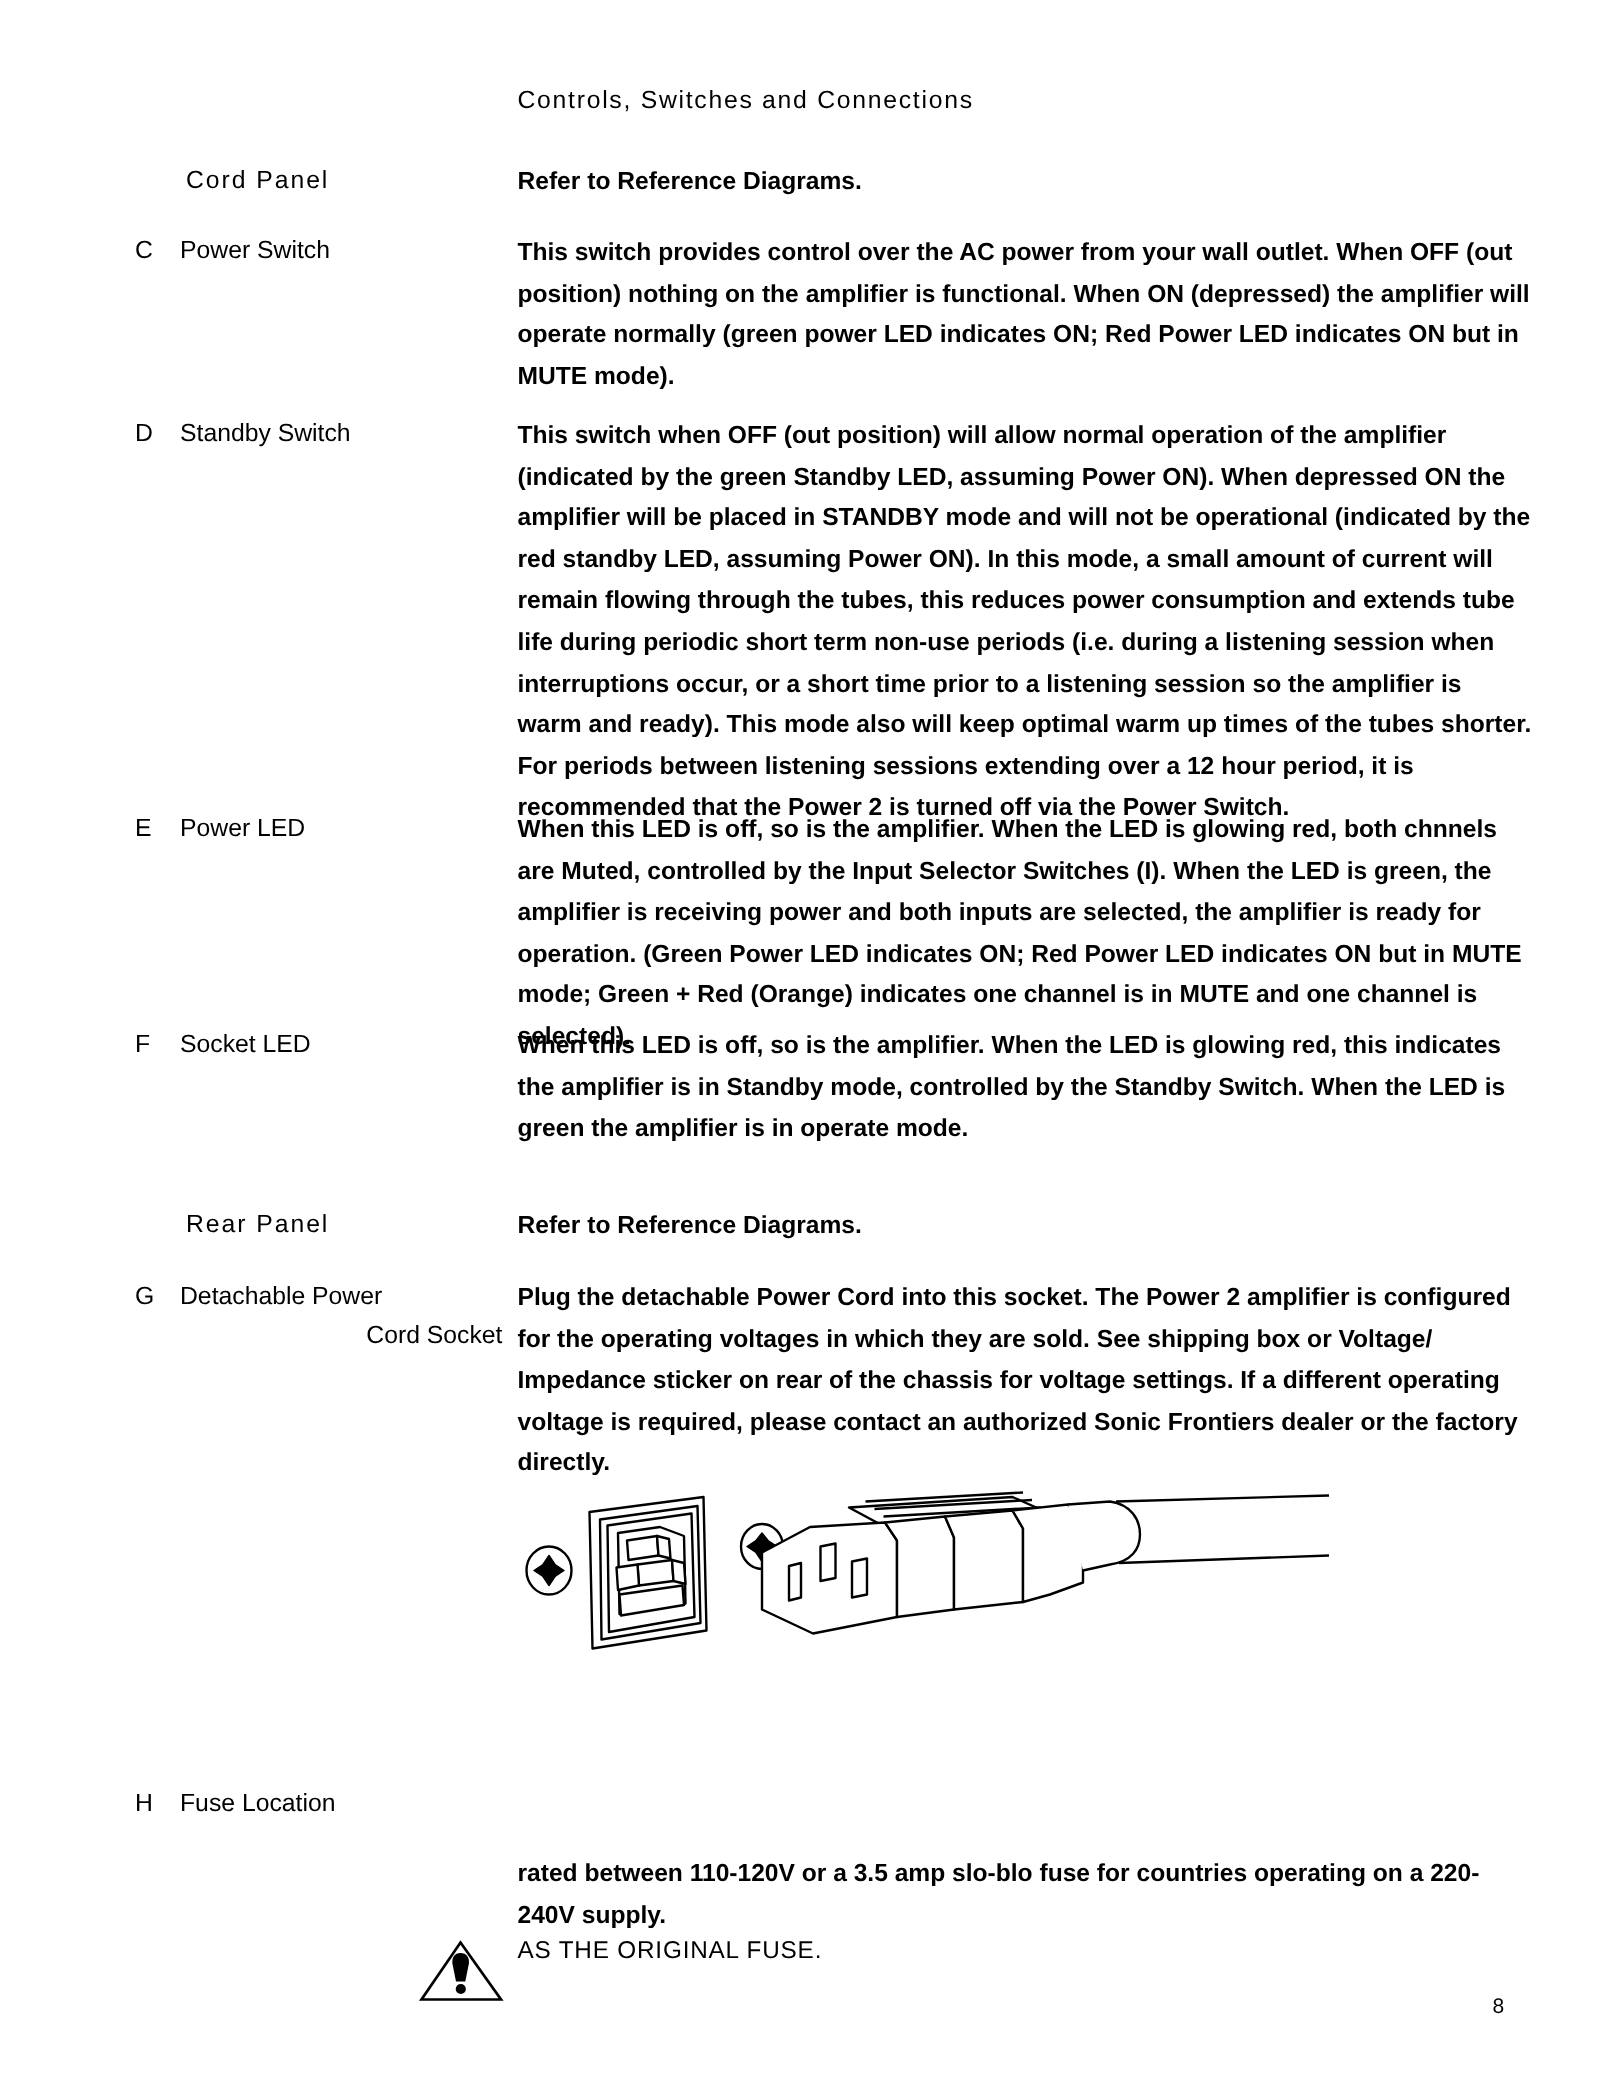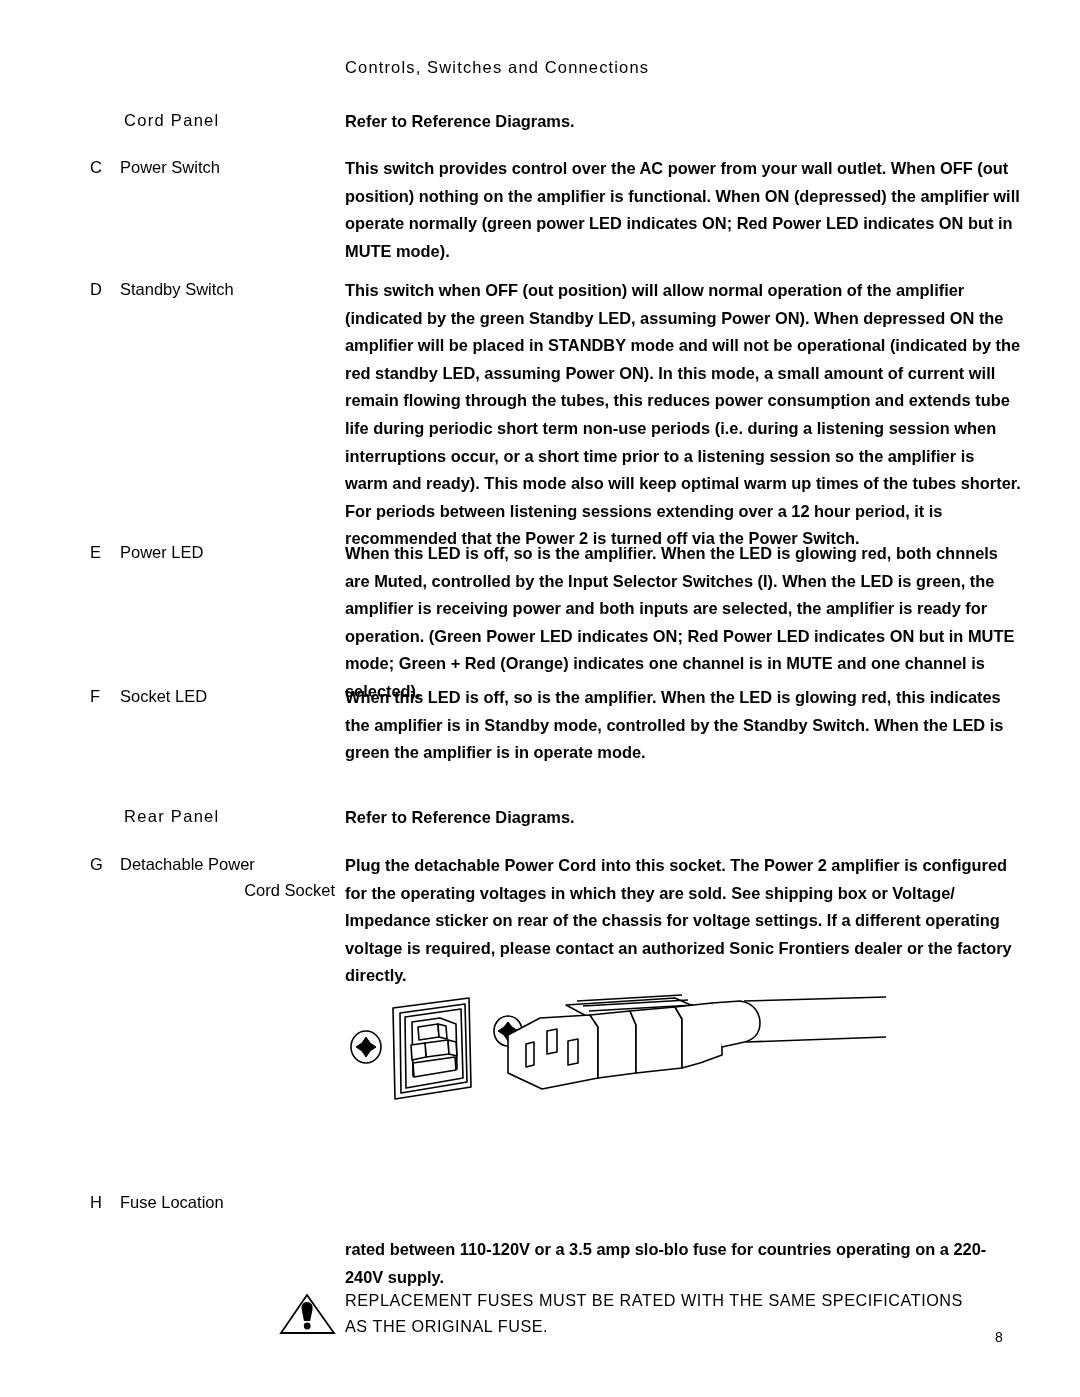--- a/index.html
+++ b/index.html
@@ -251,20 +251,19 @@
 
   <div class="warning">
     <div class="warn-icon">
       <svg width="60" height="44" viewBox="0 0 60 44" fill="none">
         <path d="M29 3 L56 41 L3 41 Z" stroke="#000" stroke-width="1.8" fill="#fff"></path>
         <path d="M29 10 C33 10 35 13 34.6 17 L32.2 29 L26 29 L23.6 17 C23.2 13 25 10 29 10 Z" fill="#000"></path>
         <circle cx="29.2" cy="34" r="3.4" fill="#000"></circle>
       </svg>
     </div>
     <div class="warn-text">
-      <p>REPLACEMENT FUSES MUST BE RATED WITH THE SAME SPECIFICATIONS</p>
       <p>AS THE ORIGINAL FUSE.</p>
     </div>
   </div>
 
   <div class="page-number">8</div>
 
 </div>
 
 </body></html>

